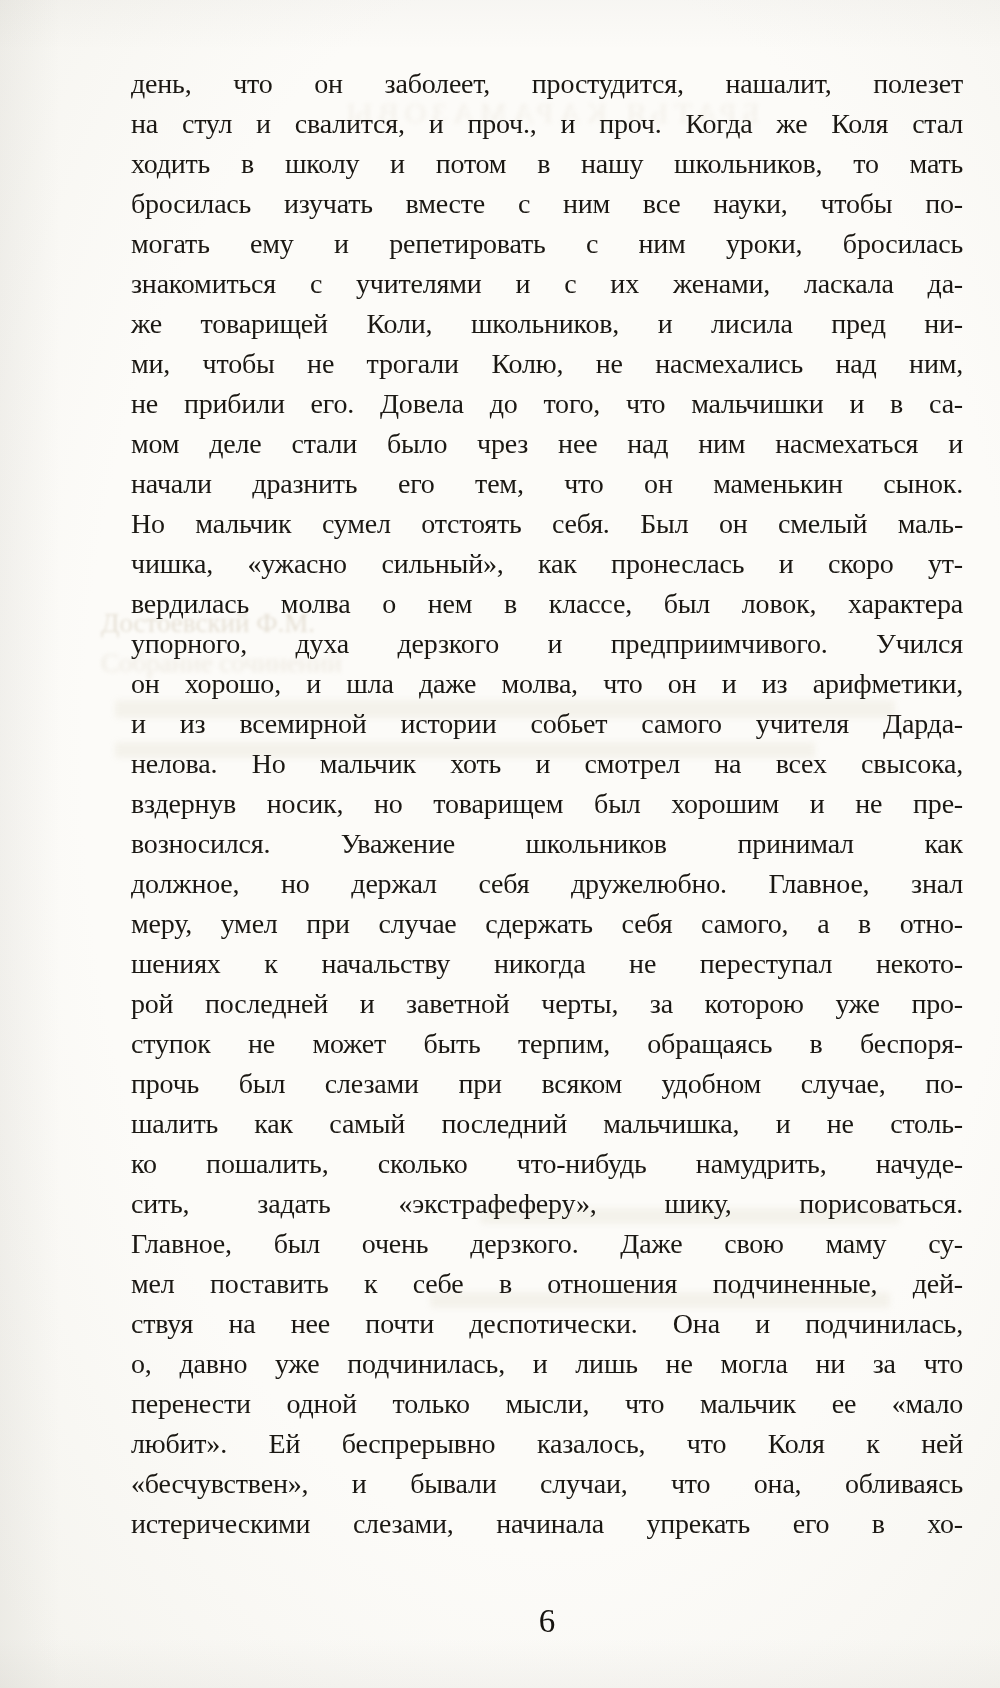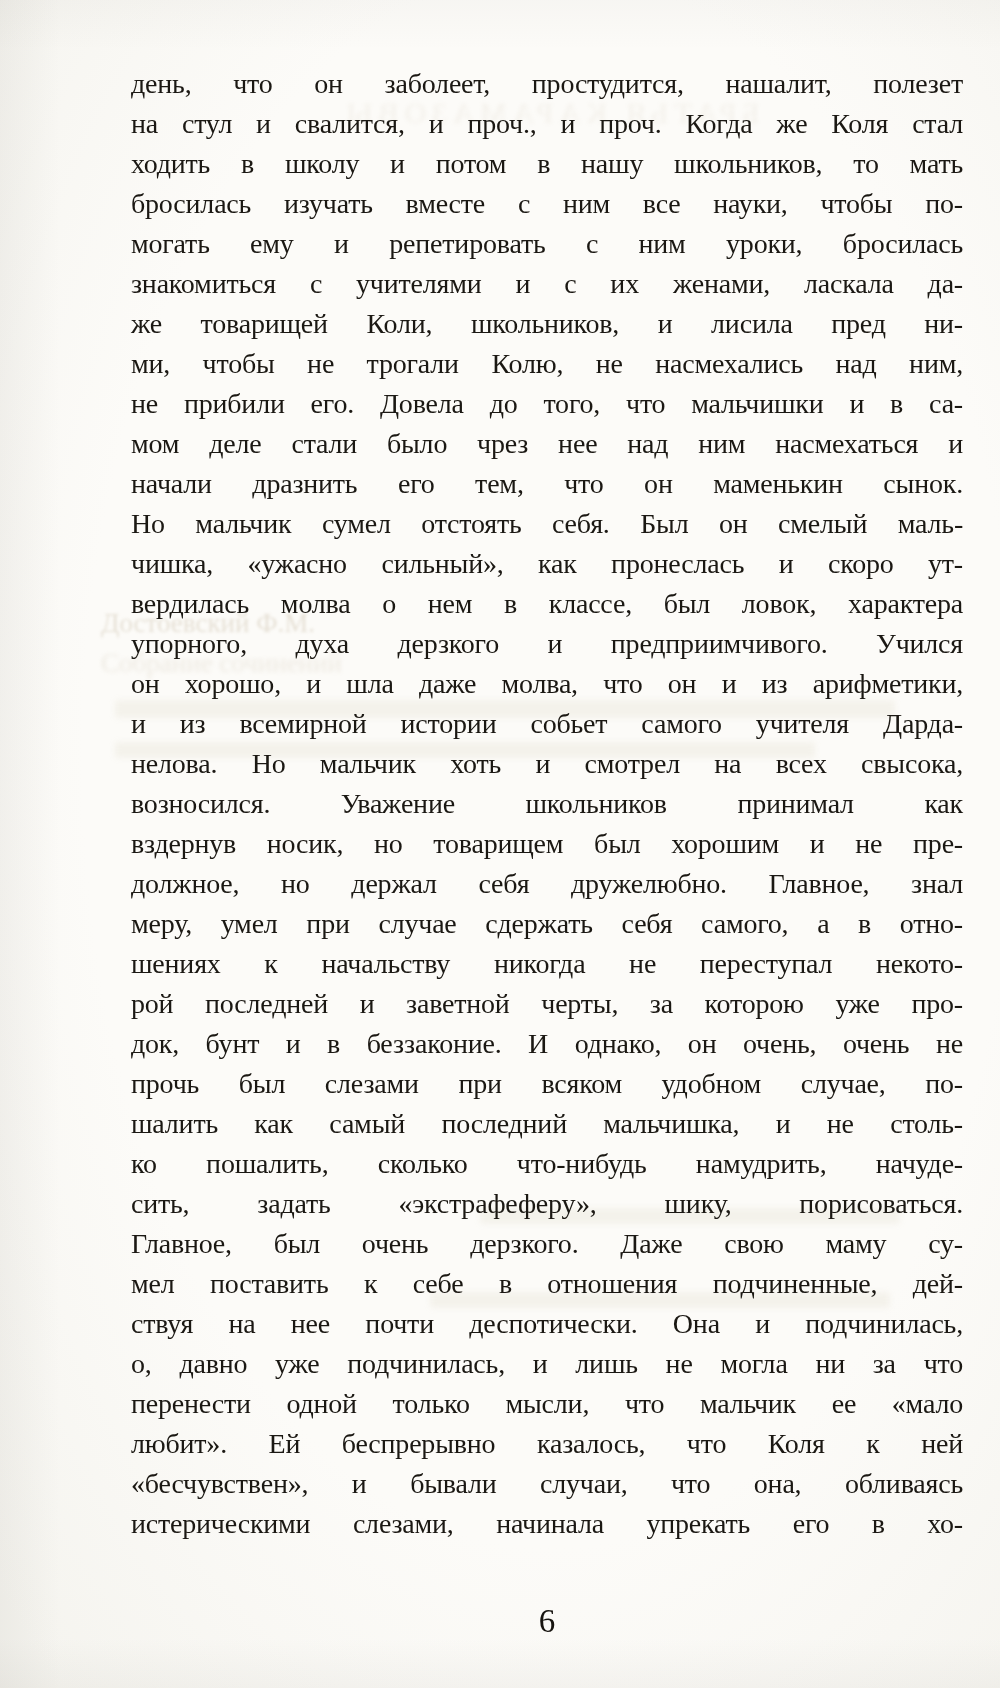--- a/index.html
+++ b/index.html
@@ -120,27 +120,27 @@
       <div class="line">не прибили его. Довела до того, что мальчишки и в са-</div>
       <div class="line">мом деле стали было чрез нее над ним насмехаться и</div>
       <div class="line">начали дразнить его тем, что он маменькин сынок.</div>
       <div class="line">Но мальчик сумел отстоять себя. Был он смелый маль-</div>
       <div class="line">чишка, «ужасно сильный», как пронеслась и скоро ут-</div>
       <div class="line">вердилась молва о нем в классе, был ловок, характера</div>
       <div class="line">упорного, духа дерзкого и предприимчивого. Учился</div>
       <div class="line">он хорошо, и шла даже молва, что он и из арифметики,</div>
       <div class="line">и из всемирной истории собьет самого учителя Дарда-</div>
       <div class="line">нелова. Но мальчик хоть и смотрел на всех свысока,</div>
+      <div class="line">вздернув носик, но товарищем был хорошим и не пре-</div>
       <div class="line">возносился. Уважение школьников принимал как</div>
-      <div class="line">вздернув носик, но товарищем был хорошим и не пре-</div>
       <div class="line">должное, но держал себя дружелюбно. Главное, знал</div>
       <div class="line">меру, умел при случае сдержать себя самого, а в отно-</div>
       <div class="line">шениях к начальству никогда не переступал некото-</div>
       <div class="line">рой последней и заветной черты, за которою уже про-</div>
-      <div class="line">док, бунт и в беззаконие. И однако, он очень, очень не</div>
+      <div class="line">ступок не может быть терпим, обращаясь в беспоря-</div>
       <div class="line">прочь был слезами при всяком удобном случае, по-</div>
       <div class="line">шалить как самый последний мальчишка, и не столь-</div>
       <div class="line">ко пошалить, сколько что-нибудь намудрить, начуде-</div>
       <div class="line">сить, задать «экстрафеферу», шику, порисоваться.</div>
       <div class="line">Главное, был очень дерзкого. Даже свою маму су-</div>
       <div class="line">мел поставить к себе в отношения подчиненные, дей-</div>
       <div class="line">ствуя на нее почти деспотически. Она и подчинилась,</div>
       <div class="line">о, давно уже подчинилась, и лишь не могла ни за что</div>
       <div class="line">перенести одной только мысли, что мальчик ее «мало</div>
       <div class="line">любит». Ей беспрерывно казалось, что Коля к ней</div>

